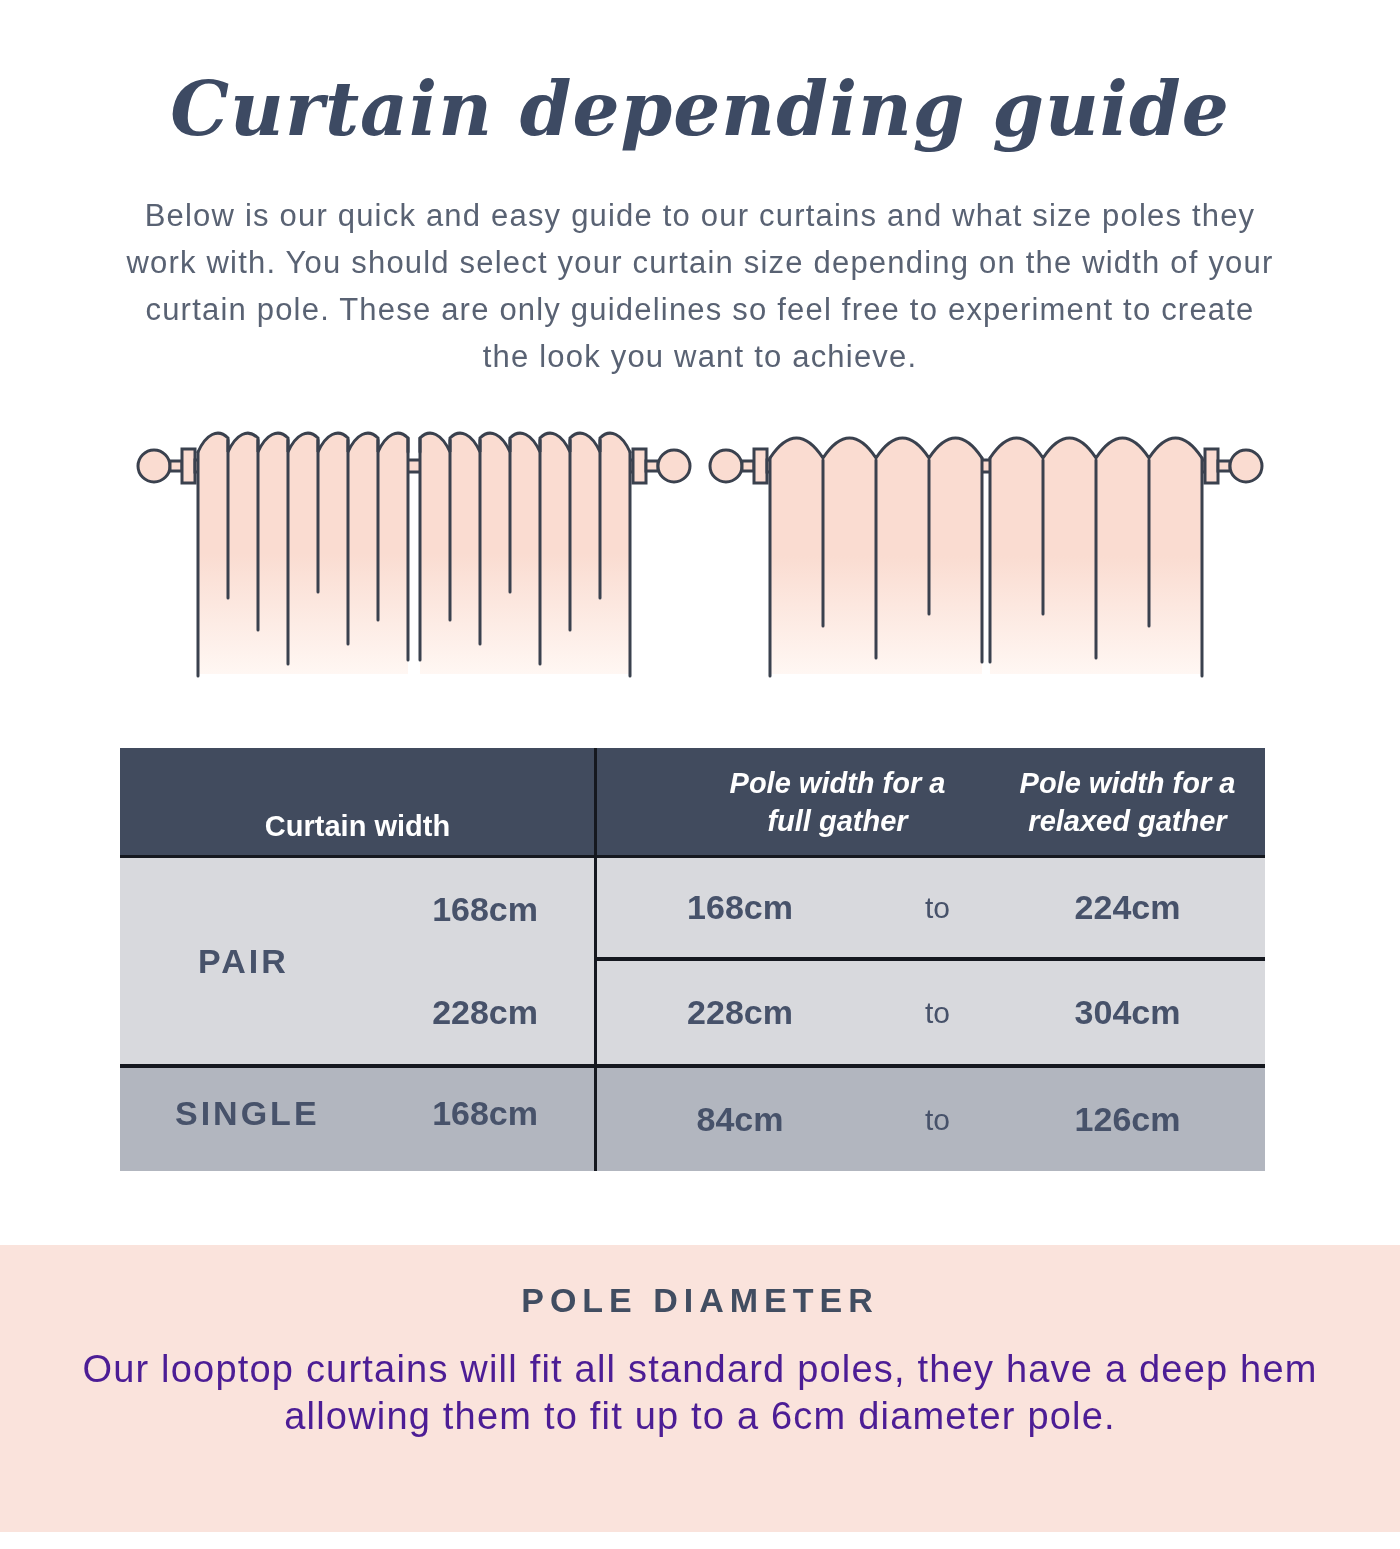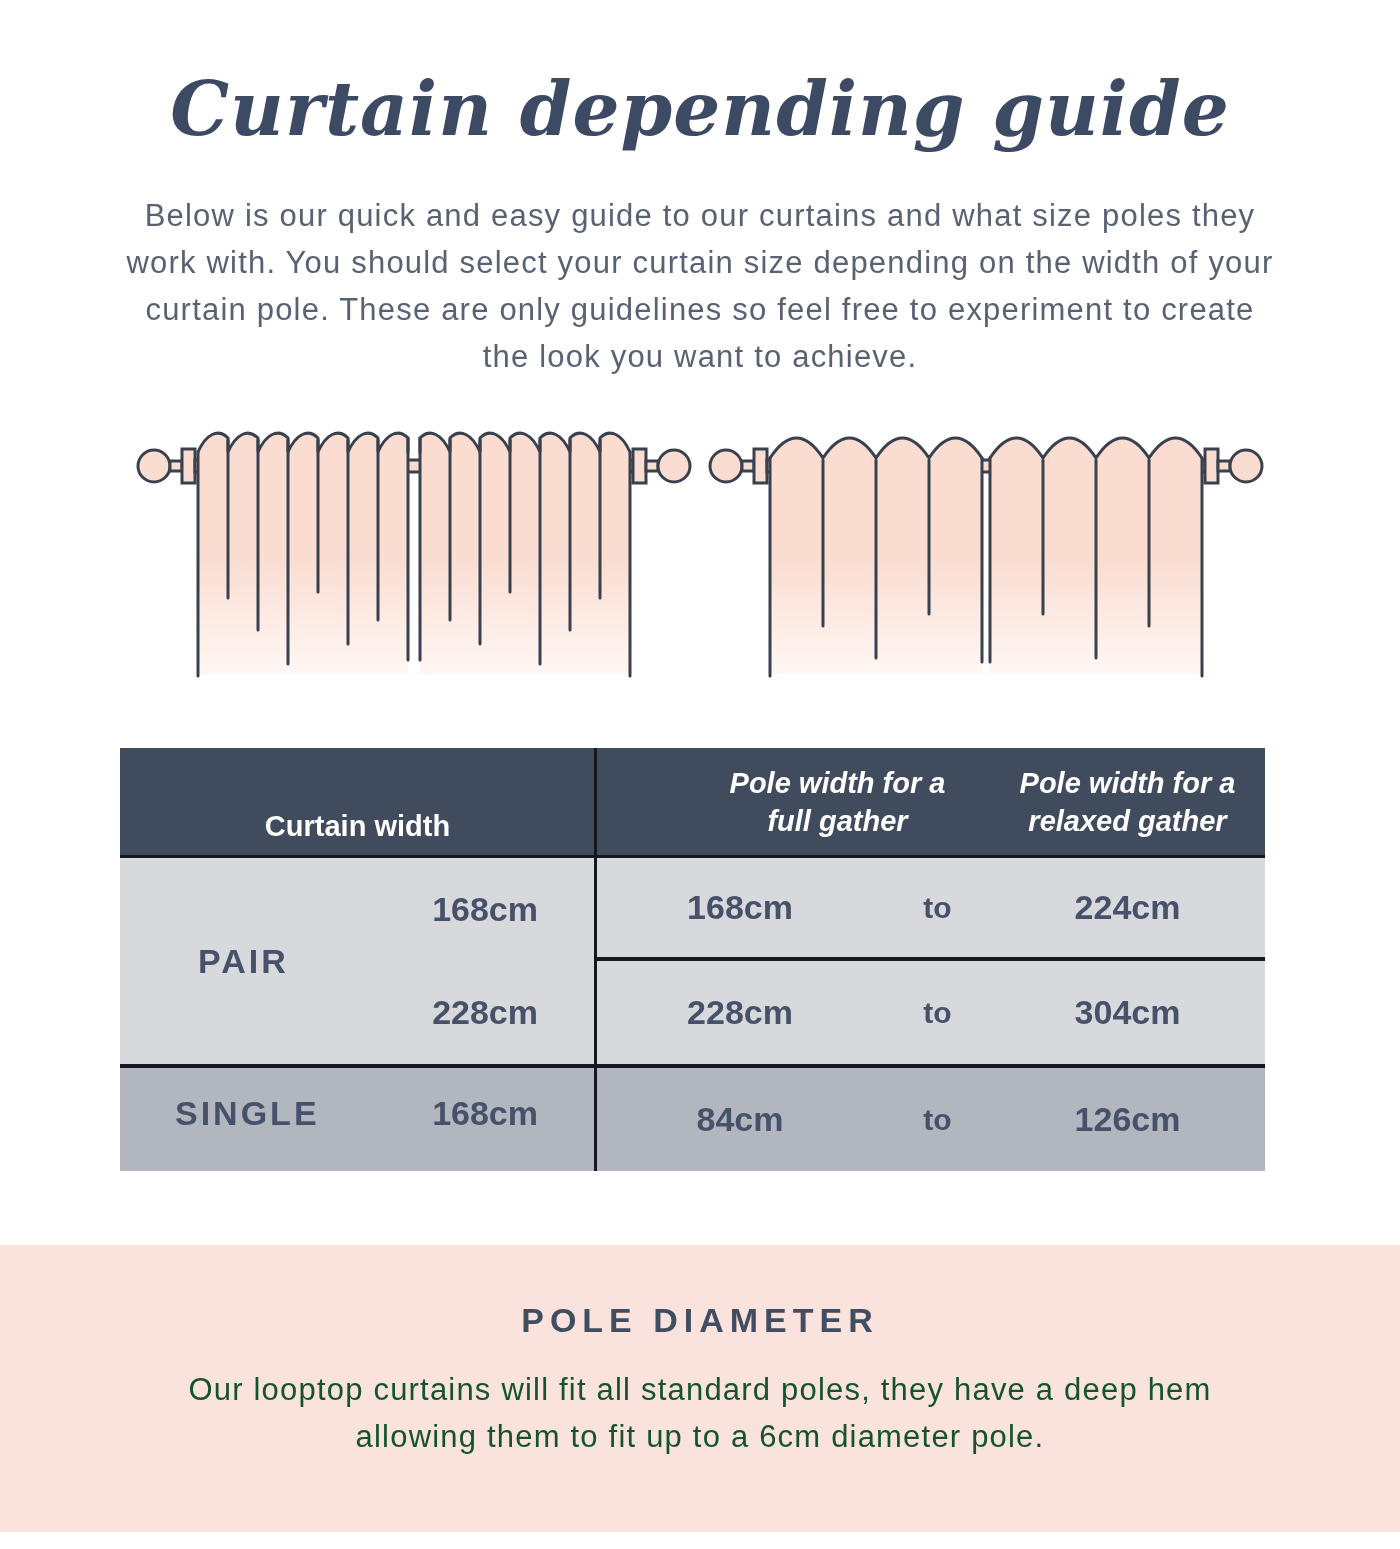--- a/index.html
+++ b/index.html
@@ -92,21 +92,21 @@
     font-weight:bold; font-size:34px;
   }
   .range-row {
     display:grid;
     grid-template-columns:290px 105px 275px;
     height:103px;
     align-items:center;
   }
   .range-row.first { border-bottom:4px solid #15181f; }
   .range-row span { text-align:center; font-weight:bold; font-size:34px; }
-  .range-row .joiner { font-weight:700; font-size:30px; }
+  .range-row .joiner { font-weight:400; font-size:30px; }
 
   .single-row {
     display:grid;
     grid-template-columns:475px 670px;
     height:107px;
     background:#b2b6bf;
     border-top:4px solid #15181f;
   }
   .single-left {
     display:flex; align-items:center; justify-content:space-between;
@@ -116,34 +116,34 @@
     font-weight:bold; font-size:34px; letter-spacing:3px;
   }
   .single-left .cw-inline { font-weight:bold; font-size:34px; }
 
   
   .pole-footer {
     margin-top:74px;
     height:287px;
     background:#fae3dc;
     text-align:center;
-    padding-top:56px;
+    padding-top:36px;
   }
   .pole-footer h2 {
     font-size:34px;
     font-weight:bold;
     letter-spacing:6px;
     color:#414d61;
   }
   .pole-footer .footer-body {
     margin-top:26px;
-    font-size:31px;
+    font-size:38px;
     line-height:47px;
     letter-spacing:1.2px;
-    color:#14532d;
+    color:#4c1d95;
   }
 </style>
 </head>
 <body>
 
 <h1 class="page-title">Curtain depending guide</h1>
 
 <div class="intro">
   <div>Below is our quick and easy guide to our curtains and what size poles they</div>
   <div>work with. You should select your curtain size depending on the width of your</div>

